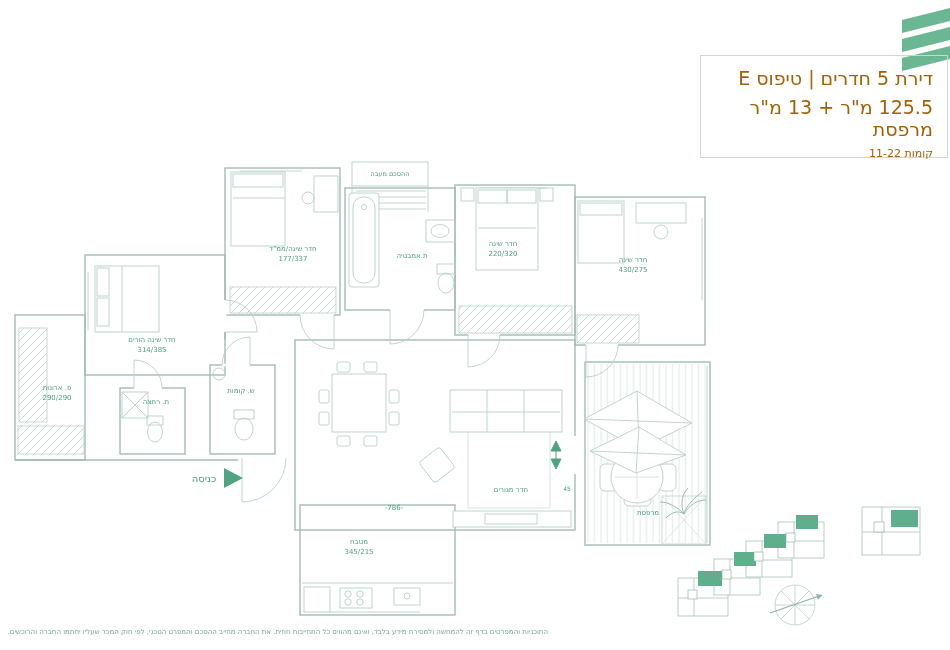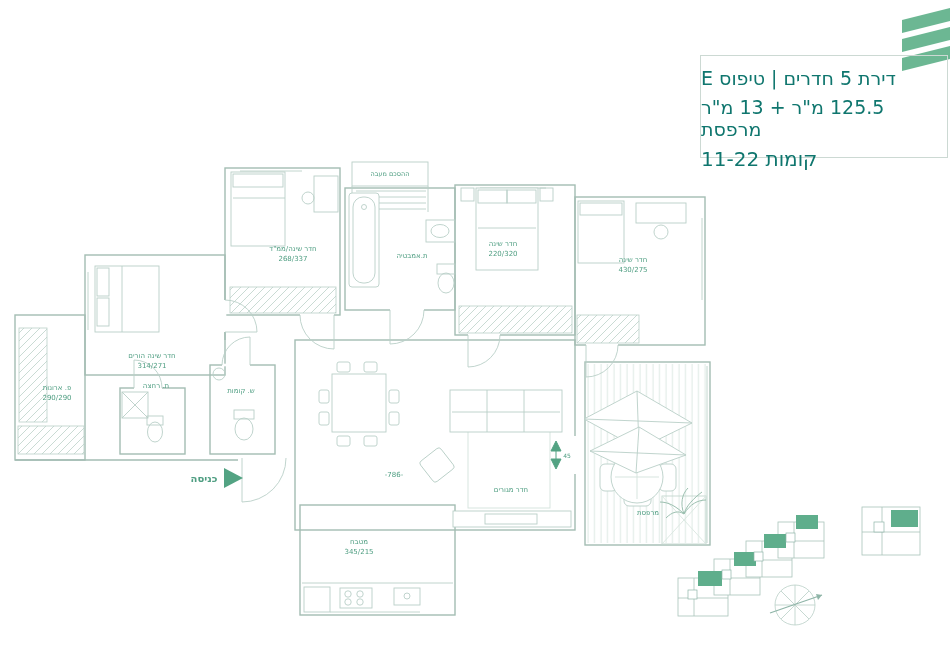--- a/index.html
+++ b/index.html
@@ -4,28 +4,28 @@
 <style>
   html,body{margin:0;padding:0;background:#fff;}
   .page{position:relative;width:950px;height:650px;background:#fff;overflow:hidden;
         font-family:"DejaVu Sans",sans-serif;}
   .plan-svg{position:absolute;left:0;top:0;}
   .lbl{position:absolute;transform:translate(-50%,-50%);color:#4f9e82;font-size:7px;
        line-height:1.4;text-align:center;white-space:nowrap;direction:rtl;}
   .lbl .dims{direction:ltr;}
   .ac-lbl{position:absolute;transform:translate(-50%,-50%);color:#4f9e82;font-size:6.5px;white-space:nowrap;}
   .entrance-lbl{position:absolute;transform:translate(-50%,-50%);color:#4f9e82;
-       font-size:10px;font-weight:700;}
-  .dim{position:absolute;transform:translate(-50%,-50%);color:#4f9e82;font-size:7px;white-space:nowrap;}
+       font-size:10px;font-weight:400;}
+  .dim{position:absolute;transform:translate(-50%,-50%);color:#4f9e82;font-size:7px;white-space:nowrap;margin-top:33px;}
   .dim-v{font-size:6px;}
   .title-box{position:absolute;left:700px;top:55px;width:248px;height:103px;
-       border:1px solid #ccd9d3;box-sizing:border-box;direction:rtl;text-align:left;
-       padding:11px 14px 0 0;color:#0f766e;}
+       border:1px solid #ccd9d3;box-sizing:border-box;direction:rtl;text-align:right;
+       padding:11px 14px 0 0;color:#a16207;}
   .t1,.t2{font-size:19px;margin-bottom:7px;}
-  .t3{font-size:20px;}
+  .t3{font-size:11px;}
   .disclaimer{position:absolute;left:8px;top:628px;width:540px;direction:rtl;
        text-align:right;font-size:7px;color:#6faa92;white-space:nowrap;}
 </style>
 </head>
 <body>
 
 <div class="page">
 
   <svg class="plan-svg" width="950" height="650" viewBox="0 0 950 650">
     <defs>
@@ -248,58 +248,59 @@
   <div class="title-box">
     <div class="t1">דירת 5 חדרים | טיפוס E</div>
     <div class="t2">125.5 מ"ר + 13 מ"ר מרפסת</div>
     <div class="t3">קומות 11-22</div>
   </div>
 
   <div class="ac-lbl" style="left:390px;top:174px">ההסכם מעבה</div>
 
   <div class="lbl" style="left:293px;top:255px">
     <div>חדר שינה/ממ"ד</div>
-    <div class="dims">268/337</div>
+    <div class="dims">177/337</div>
   </div>
 
   <div class="lbl" style="left:412px;top:257px">ת.אמבטיה</div>
 
   <div class="lbl" style="left:503px;top:250px">
     <div>חדר שינה</div>
     <div class="dims">220/320</div>
   </div>
 
   <div class="lbl" style="left:633px;top:266px">
     <div>חדר שינה</div>
     <div class="dims">430/275</div>
   </div>
 
-  <div class="lbl" style="left:152px;top:362px">
+  <div class="lbl" style="left:152px;top:346px">
     <div>חדר שינה הורים</div>
-    <div class="dims">314/271</div>
+    <div class="dims">314/385</div>
   </div>
 
   <div class="lbl" style="left:57px;top:394px">
     <div>פ. ארונות</div>
     <div class="dims">290/290</div>
   </div>
 
-  <div class="lbl" style="left:156px;top:387px">ת. רחצה</div>
+  <div class="lbl" style="left:156px;top:403px">ת. רחצה</div>
 
   <div class="lbl" style="left:241px;top:392px">ש. קומות</div>
 
   <div class="lbl" style="left:511px;top:491px">חדר מגורים</div>
 
   <div class="lbl" style="left:359px;top:548px">
     <div>מטבח</div>
     <div class="dims">345/215</div>
   </div>
 
   <div class="lbl" style="left:648px;top:514px">מרפסת</div>
 
   <div class="entrance-lbl" style="left:204px;top:478px">כניסה</div>
 
   <div class="dim" style="left:394px;top:475px">-786-</div>
 
   <div class="dim dim-v" style="left:567px;top:455px">45</div>
 
+  <div class="disclaimer">התוכניות והמפרטים בדף זה להמחשה ולמסירת מידע בלבד, ואינם מהווים כל התחייבות חוזית. את החברה מחייב ההסכם והמפרט הטכני, לפי חוק המכר שעליו יחתמו החברה והרוכשים.</div>
 
 </div>
 
 </body></html>

